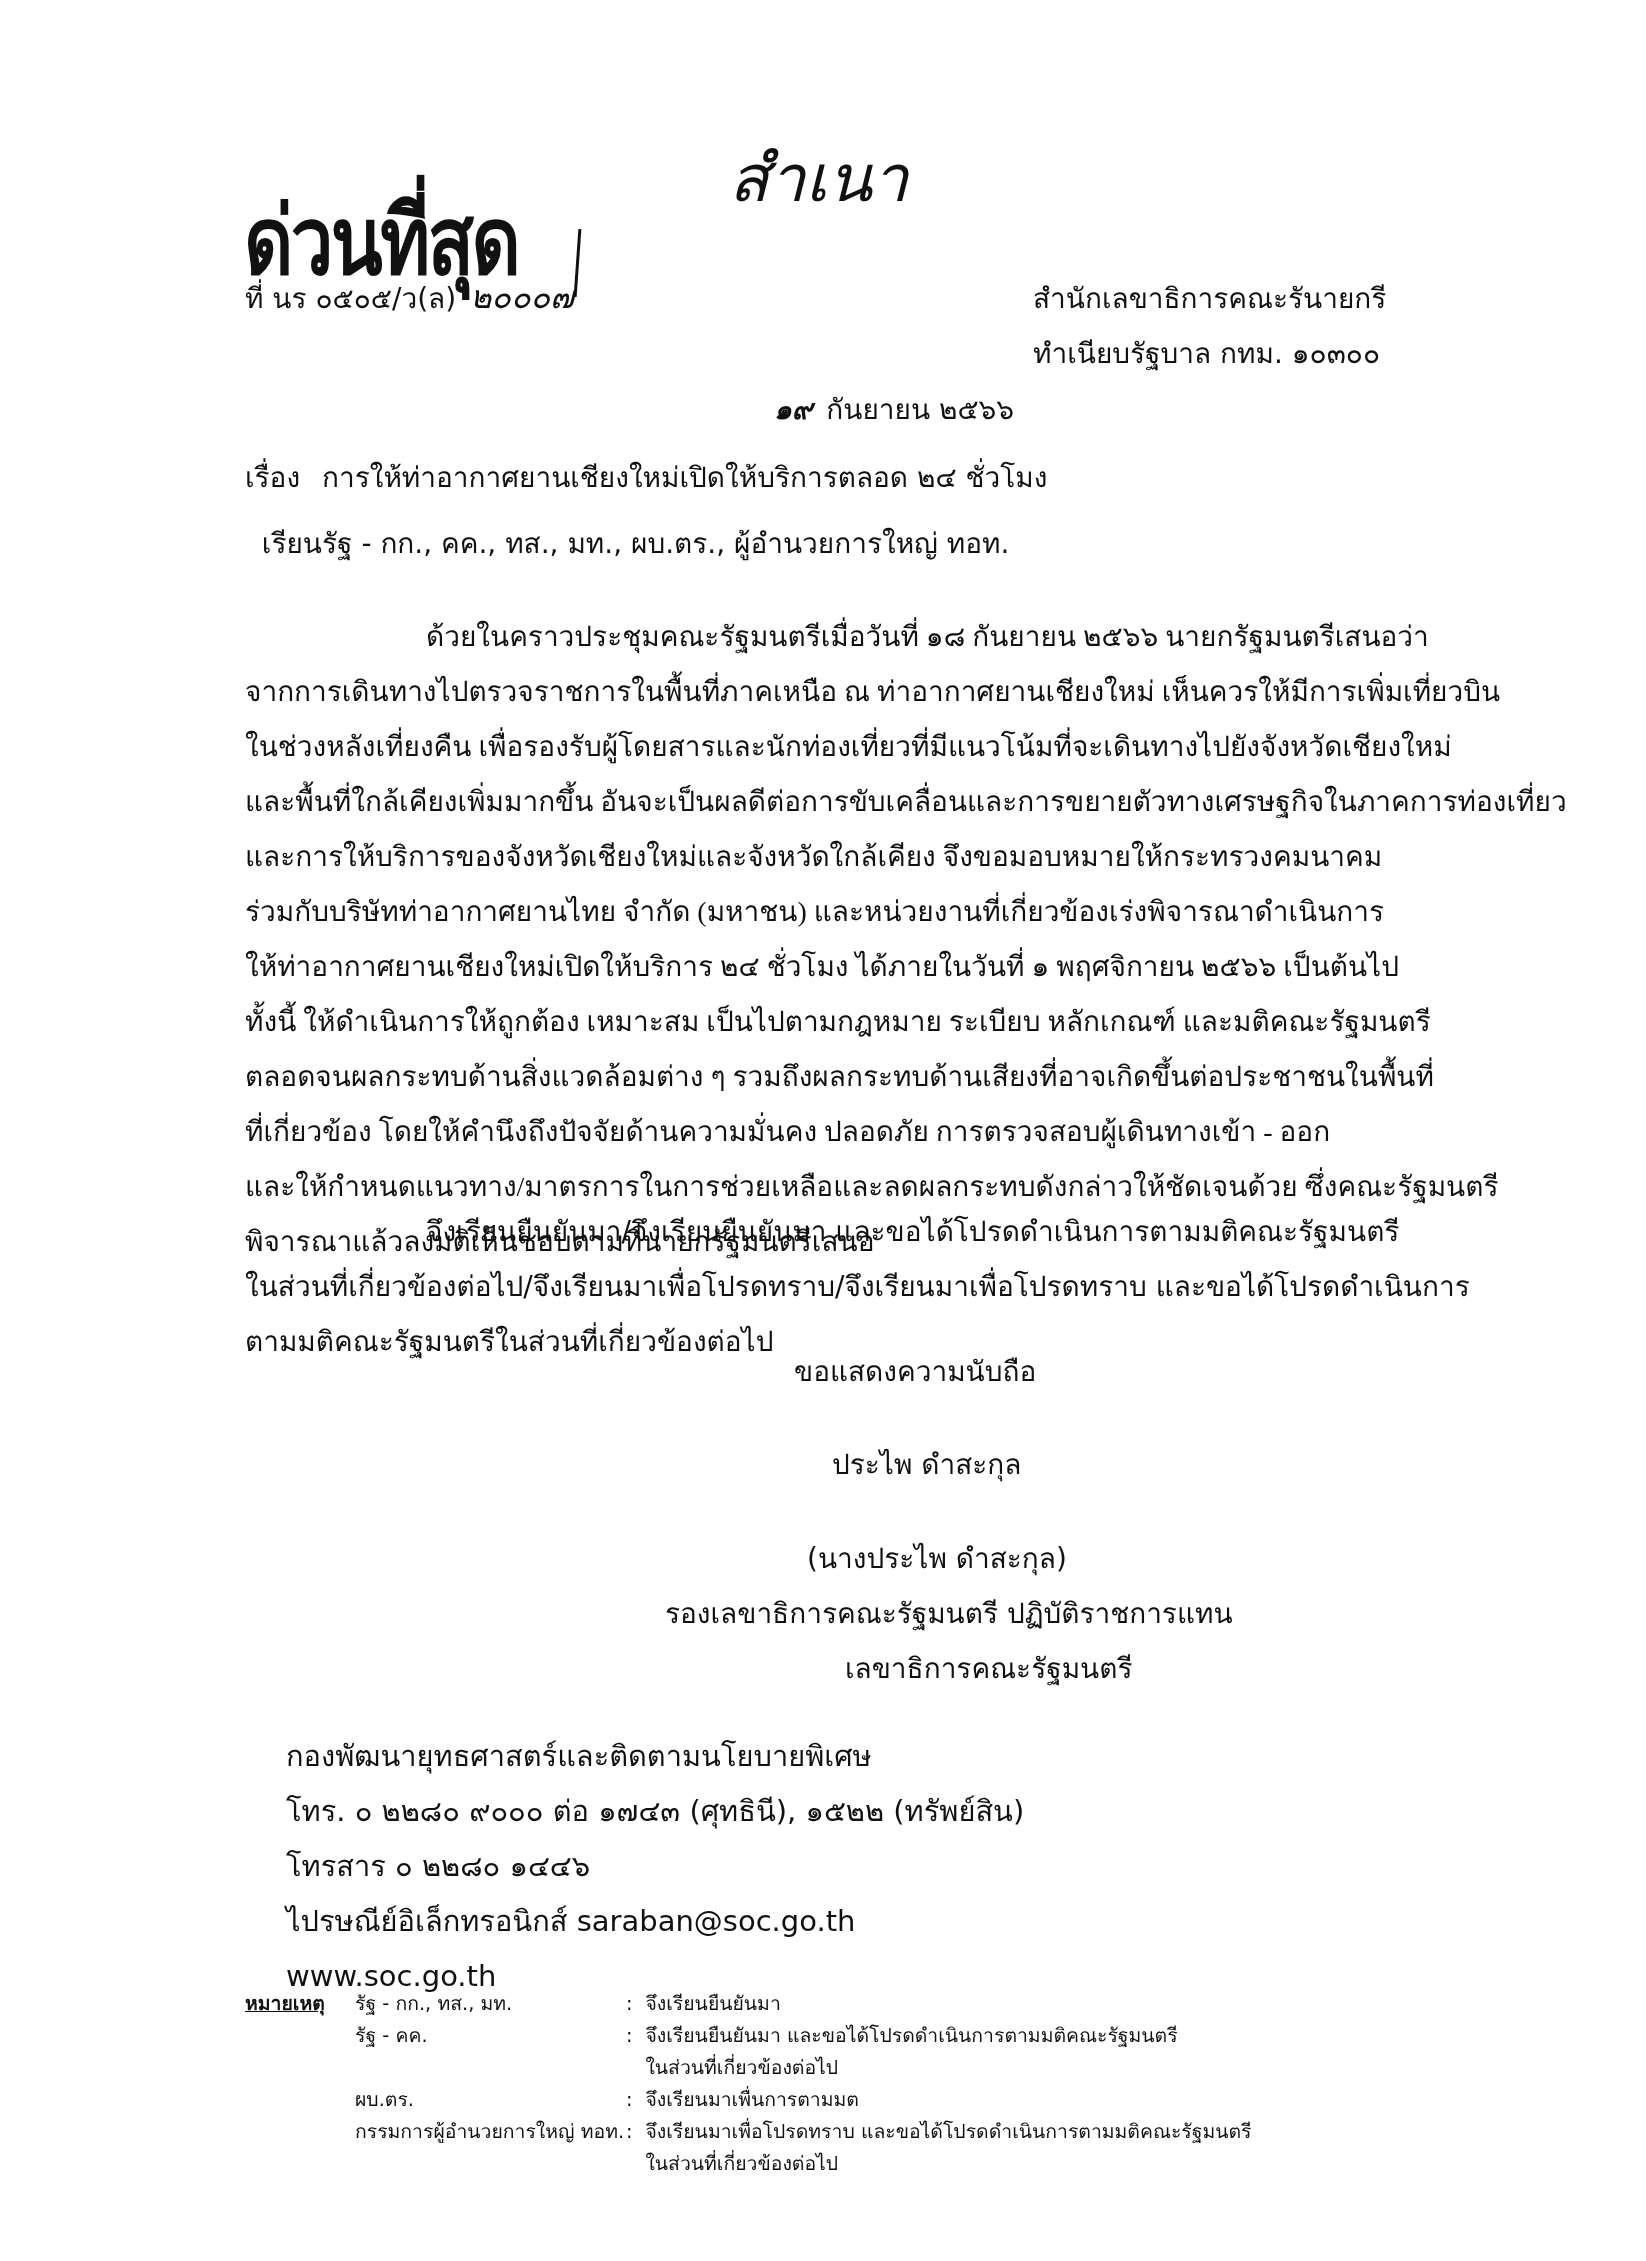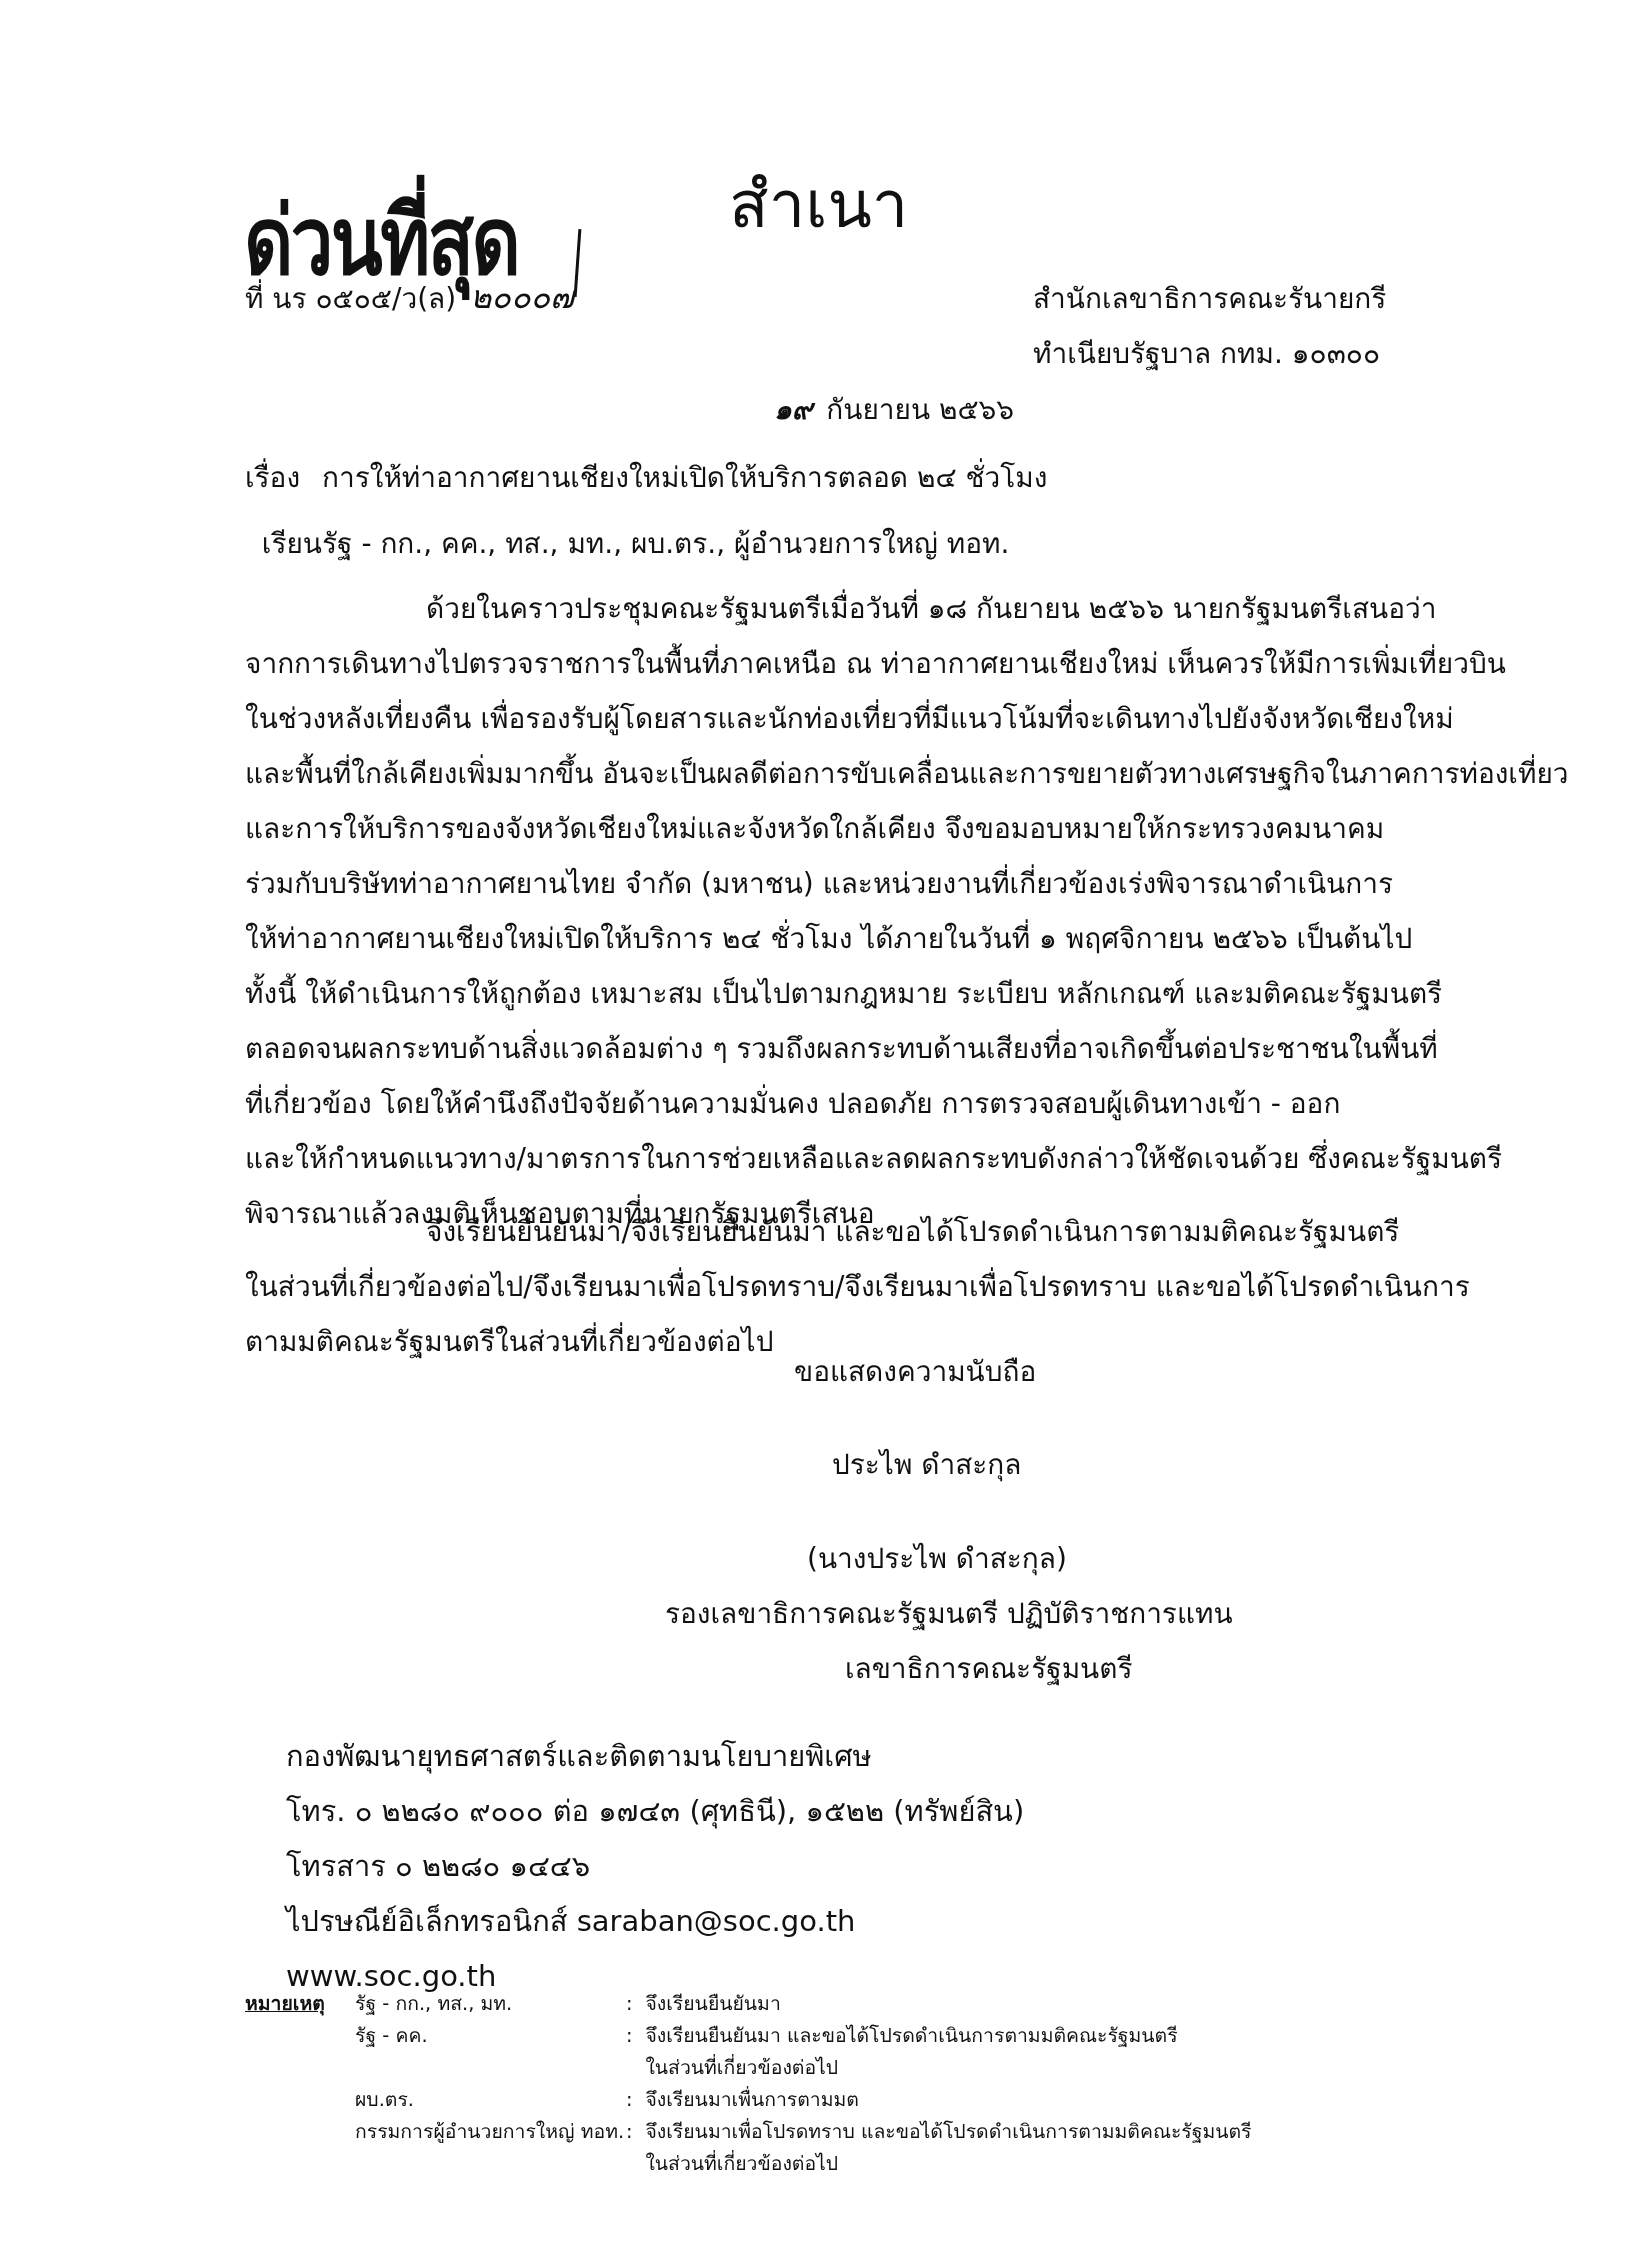--- a/index.html
+++ b/index.html
@@ -6,21 +6,21 @@
   body {
     width: 1647px; height: 2261px; position: relative; overflow: hidden;
     font-family: "DejaVu Sans", "Liberation Sans", sans-serif;
     color: #111111;
   }
   .abs { position: absolute; white-space: nowrap; }
   .urgent {
     left: 244px; top: 165px; font-size: 76px; font-weight: bold;
     letter-spacing: -2.6px; transform: scaleY(1.25); transform-origin: left top;
   }
-  .copy-label { left: 729px; top: 152px; font-size: 65px; }
+  .copy-label { left: 729px; top: 126px; font-size: 65px; font-style: italic; }
   .doc-no { left: 245px; top: 271px; font-size: 28px; }
   .doc-no .hand {
     font-family: "DejaVu Serif", serif; font-style: italic; font-size: 32px;
     margin-left: 5.2px;
     text-align: center;
   }
   .hand-stroke {
     left: 576px; top: 229px; width: 3.2px; height: 68px; background: #111;
     transform: rotate(4deg);
   }
@@ -30,21 +30,21 @@
   .subject { left: 245px; top: 455px; font-size: 28px; }
   .recipient { left: 245px; top: 521px; font-size: 28px; text-align: right; }
   .label-col { display: inline-block; width: 77px; }
   .para {
     position: absolute; left: 245px; width: 1155px;
     font-size: 28px; line-height: 55px; text-align: justify;
     text-align-last: left;
   }
   .para .line { display: block; white-space: nowrap; }
   .para .indent { padding-left: 181px; }
-  .p1 { top: 581px; }
+  .p1 { top: 609px; font-family: Liberation Serif, serif; }
   .p2 { top: 1204px; }
   .closing { left: 794px; top: 1349px; font-size: 28px; }
   .signname { left: 832px; top: 1442px; font-size: 28px; }
   .fullname { left: 807px; top: 1536px; font-size: 28px; }
   .pos1 { left: 665px; top: 1591px; font-size: 28px; }
   .pos2 { left: 800px; top: 1646px; font-size: 28px; margin-left: 45px; }
   .contact { left: 245px; top: 1729px; font-size: 29px; line-height: 55px; margin-left: 41px; }
   .contact span { display: block; }
   .remarks { position: absolute; left: 245px; top: 1988px; font-size: 19.4px; line-height: 32px; }
   .remarks table { border-collapse: collapse; }

